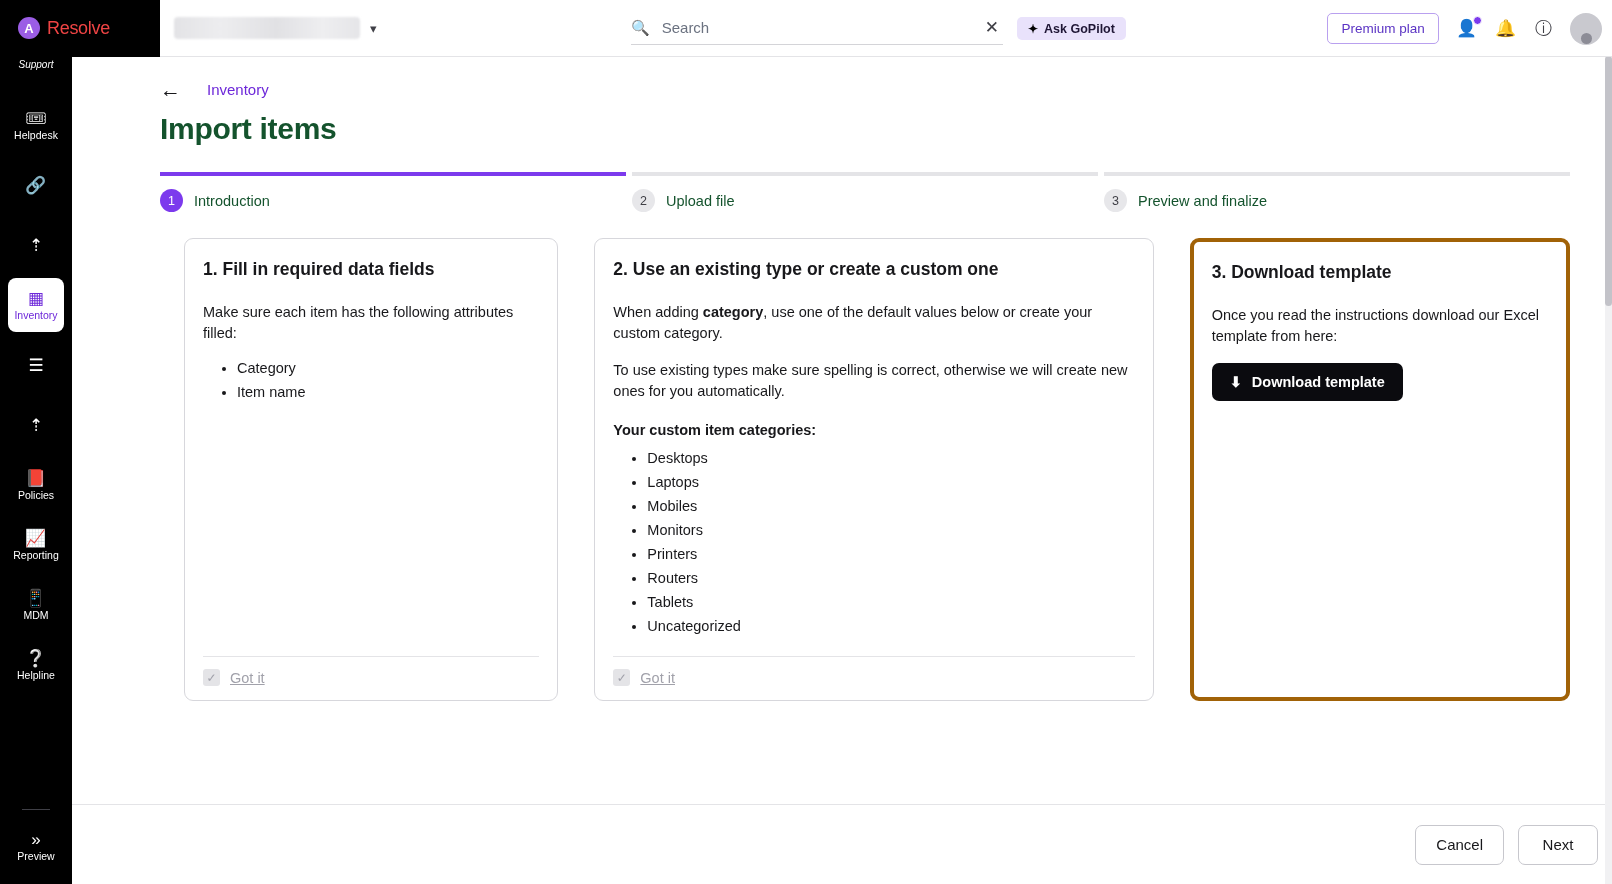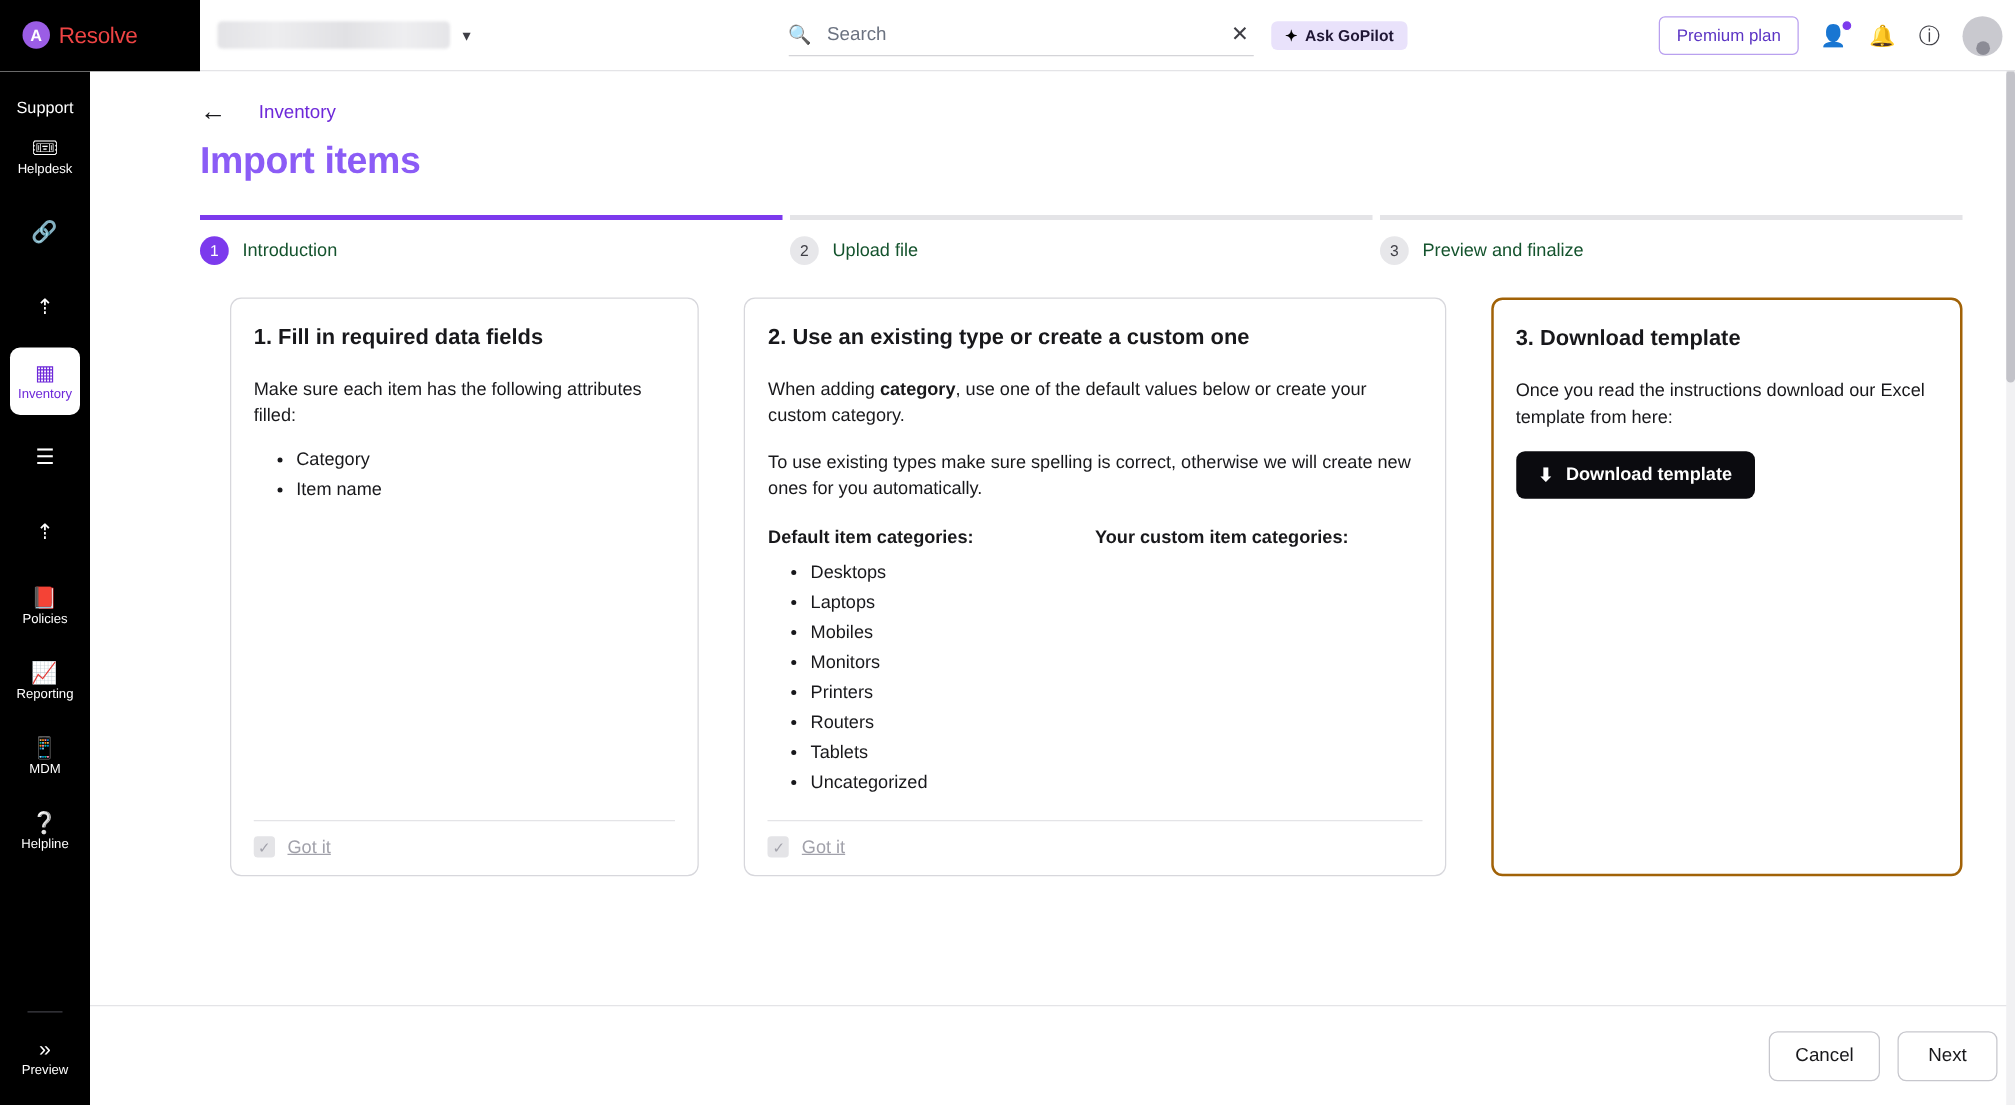--- a/index.html
+++ b/index.html
@@ -192,23 +192,24 @@
     margin: 6px 0;
   }
   .sb-bottom {
     margin-top: auto;
     width: 100%;
     display: flex; flex-direction: column; align-items: center;
     padding-bottom: 8px;
   }
   .sb-top-partial {
     height: 36px;
-    display: flex; align-items: flex-end; justify-content: center;
-    font-size: 13px;
+    display: flex; justify-content: center;
+    font-size: 10px;
     padding-bottom: 2px;
+    font-style: italic;
   }
 
   
   .main {
     flex: 1;
     background: #ffffff;
     display: flex;
     flex-direction: column;
     min-width: 0;
     position: relative;
@@ -227,21 +228,21 @@
     font-size: 21px; color: #18181b; cursor: pointer; line-height: 1;
   }
   .crumb {
     color: #6d28d9;
     font-size: 15px;
     cursor: pointer;
   }
   .page-title {
     font-size: 30px;
     font-weight: 700;
-    color: #8b5cf6;
+    color: #14532d;
     margin: 0 0 26px 0;
     letter-spacing: -0.3px;
   }
 
   
   .stepper {
     display: flex;
     margin-bottom: 26px;
   }
   .step {
@@ -283,21 +284,21 @@
     flex: 1 1 0;
     border: 1px solid #d7d7dc;
     border-radius: 9px;
     padding: 20px 18px 14px 18px;
     display: flex;
     flex-direction: column;
     min-height: 455px;
     background: #fff;
   }
   .card.wide { flex: 1.55 1 0; }
-  .card.accent { border: 2px solid #a16207; }
+  .card.accent { border: 4px solid #a16207; }
   .card h3 {
     font-size: 17.5px;
     font-weight: 700;
     color: #18181b;
     margin: 0 0 22px 0;
   }
   .card p {
     font-size: 14.5px;
     color: #18181b;
     margin: 0 0 16px 0;
@@ -534,23 +535,20 @@
             </div>
           </div>
 
           <div class="card wide">
             <h3>2. Use an existing type or create a custom one</h3>
             <p>
               <span>When adding </span><b>category</b><span>, use one of the default values below or create your custom category.</span>
             </p>
             <p>To use existing types make sure spelling is correct, otherwise we will create new ones for you automatically.</p>
             <div class="cat-cols">
-              <div class="cat-col">
-                <div class="cat-head">Default item categories:</div>
-              </div>
               <div class="cat-col">
                 <div class="cat-head">Your custom item categories:</div>
               </div>
             </div>
             <ul>
               <li>Desktops</li>
               <li>Laptops</li>
               <li>Mobiles</li>
               <li>Monitors</li>
               <li>Printers</li>

